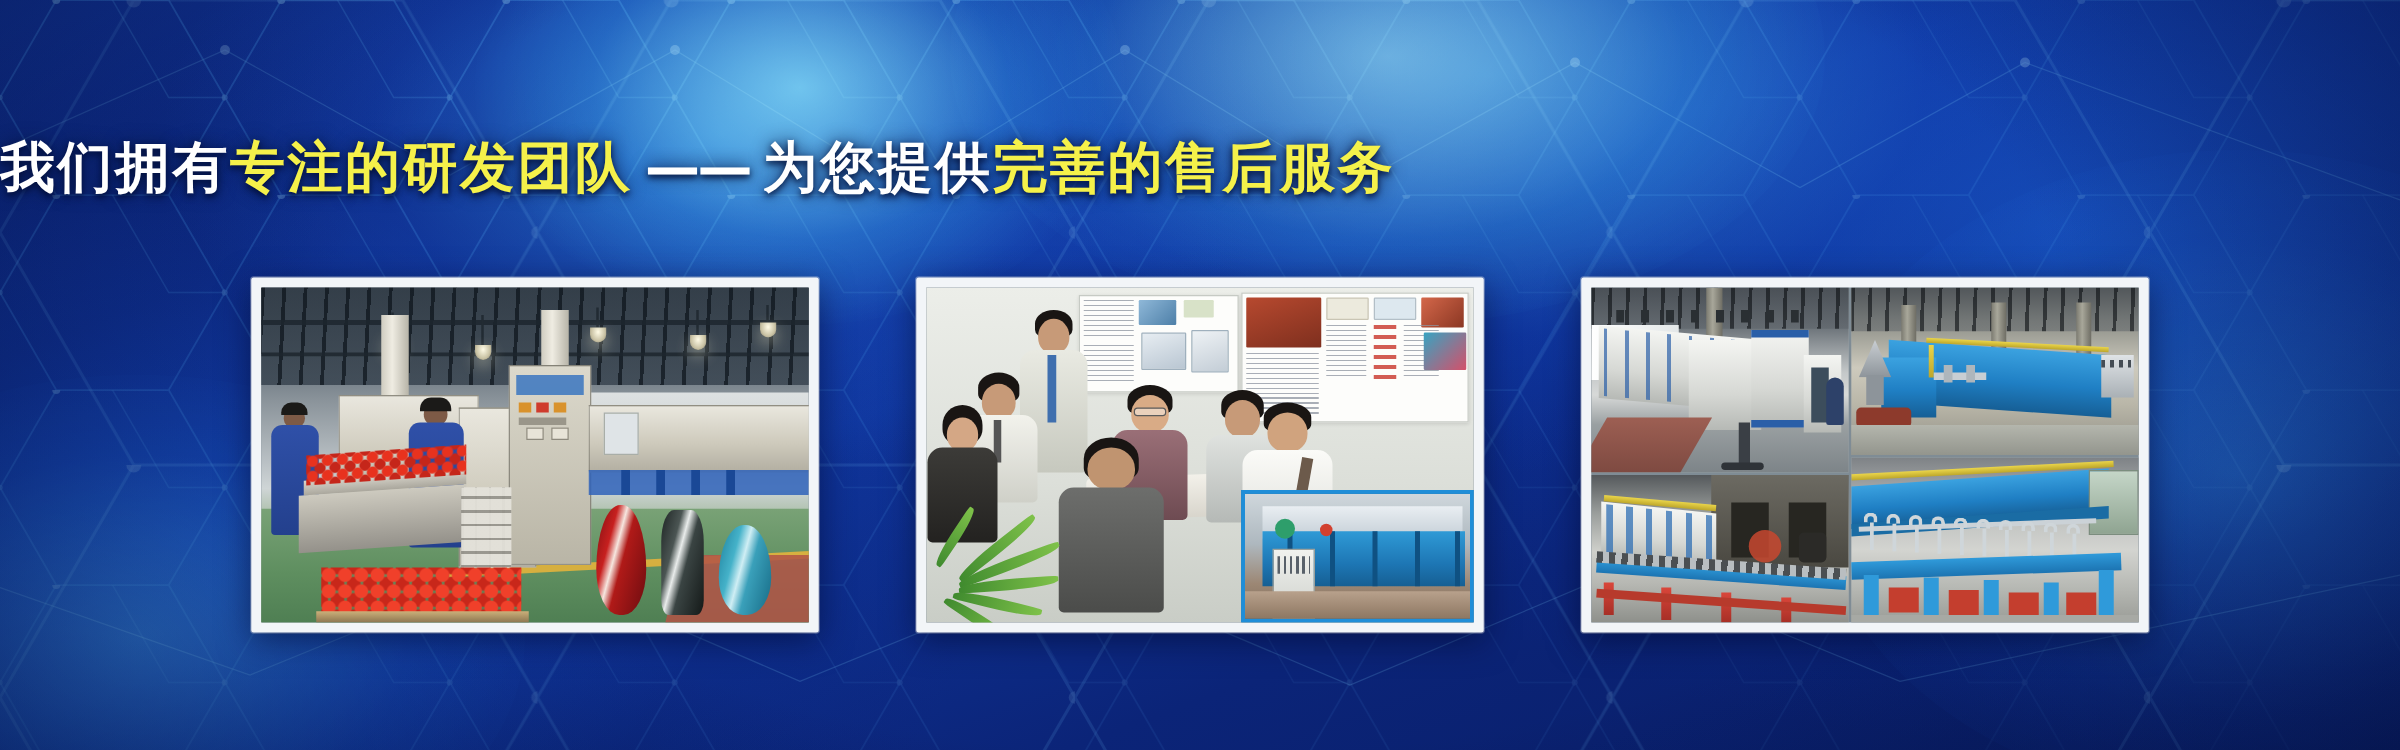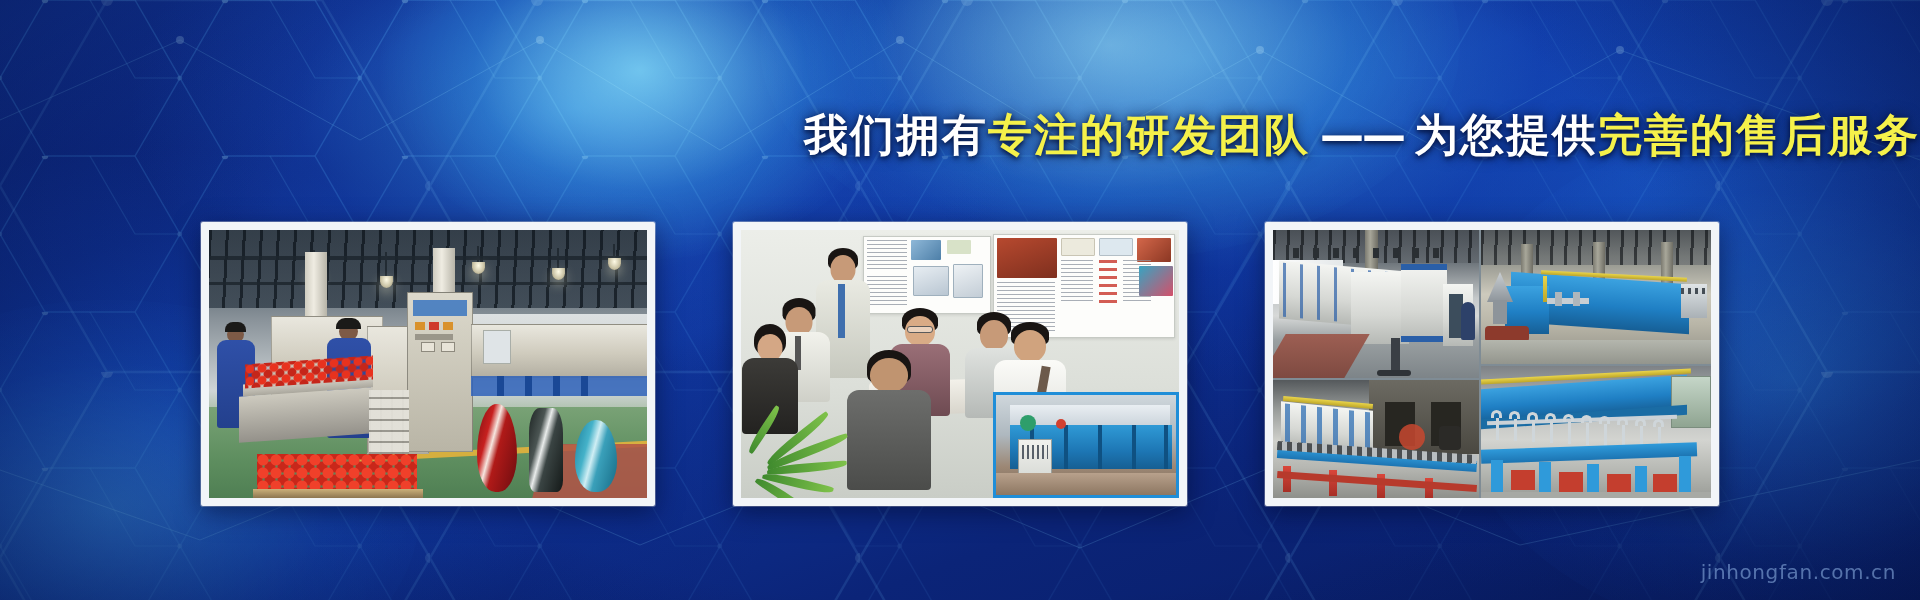--- a/index.html
+++ b/index.html
@@ -21,21 +21,21 @@
   .glow{position:absolute;border-radius:50%;pointer-events:none;mix-blend-mode:screen;}
   .g1{left:380px;top:-120px;width:520px;height:380px;background:radial-gradient(ellipse at center,rgba(120,215,255,.75),rgba(40,140,240,.25) 45%,rgba(0,0,0,0) 72%);}
   .g2{left:760px;top:-170px;width:700px;height:430px;background:radial-gradient(ellipse at center,rgba(150,230,255,.55),rgba(40,150,245,.18) 48%,rgba(0,0,0,0) 74%);}
   .g3{left:-200px;top:300px;width:620px;height:420px;background:radial-gradient(ellipse at center,rgba(70,175,255,.38),rgba(20,90,210,.12) 50%,rgba(0,0,0,0) 76%);}
   .g4{left:1450px;top:120px;width:680px;height:520px;background:radial-gradient(ellipse at center,rgba(45,135,245,.42),rgba(14,60,170,.16) 52%,rgba(0,0,0,0) 78%);}
   .vignette{position:absolute;inset:0;pointer-events:none;
     background:radial-gradient(ellipse 1250px 640px at 50% 42%, rgba(0,0,0,0) 55%, rgba(3,12,52,.55) 100%);}
 
   
   .headline{
-    position:absolute;left:0;right:0;top:84px;text-align:right;
+    position:absolute;left:0;right:0;top:84px;text-align:left;
     white-space:nowrap;line-height:1;
     font-size:44px;font-weight:700;letter-spacing:2px;
     text-shadow:0 0 14px rgba(6,22,70,.95),0 2px 5px rgba(0,10,45,.9);
   }
   .hl-white{color:#ffffff;}
   .hl-accent{color:#f5f14a;}
   .hl-dash{color:#ffffff;padding:0 10px;letter-spacing:-2px;}
 
   
   .photo-row{position:absolute;left:0;right:0;top:222px;display:flex;justify-content:center;gap:78px;}
@@ -446,14 +446,13 @@
           <div class="el" style="left:78px;top:106px;width:24px;height:20px;background:#c43e2e;"></div>
           <div class="el" style="left:126px;top:108px;width:24px;height:18px;background:#c43e2e;"></div>
           <div class="el" style="left:172px;top:108px;width:24px;height:18px;background:#c43e2e;"></div>
           <div class="el" style="left:0;bottom:0;width:230px;height:6px;background:#a7a9a4;"></div>
         </div>
       </div>
     </div>
 
   </div>
 
-  <div class="watermark">jinhongfan.com.cn</div>
 </div>
 
 </body></html>

